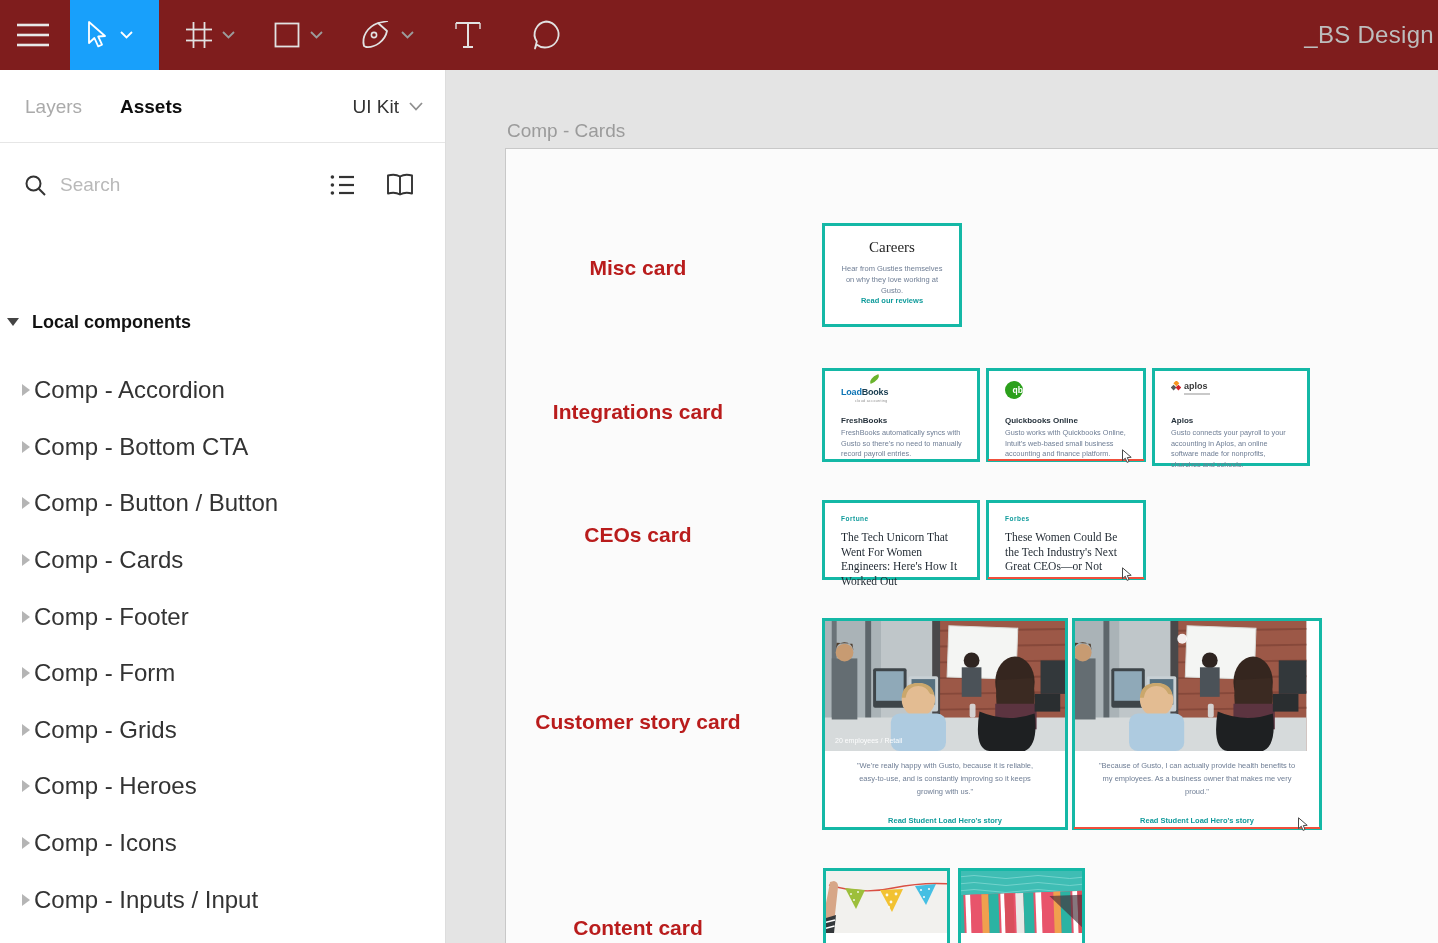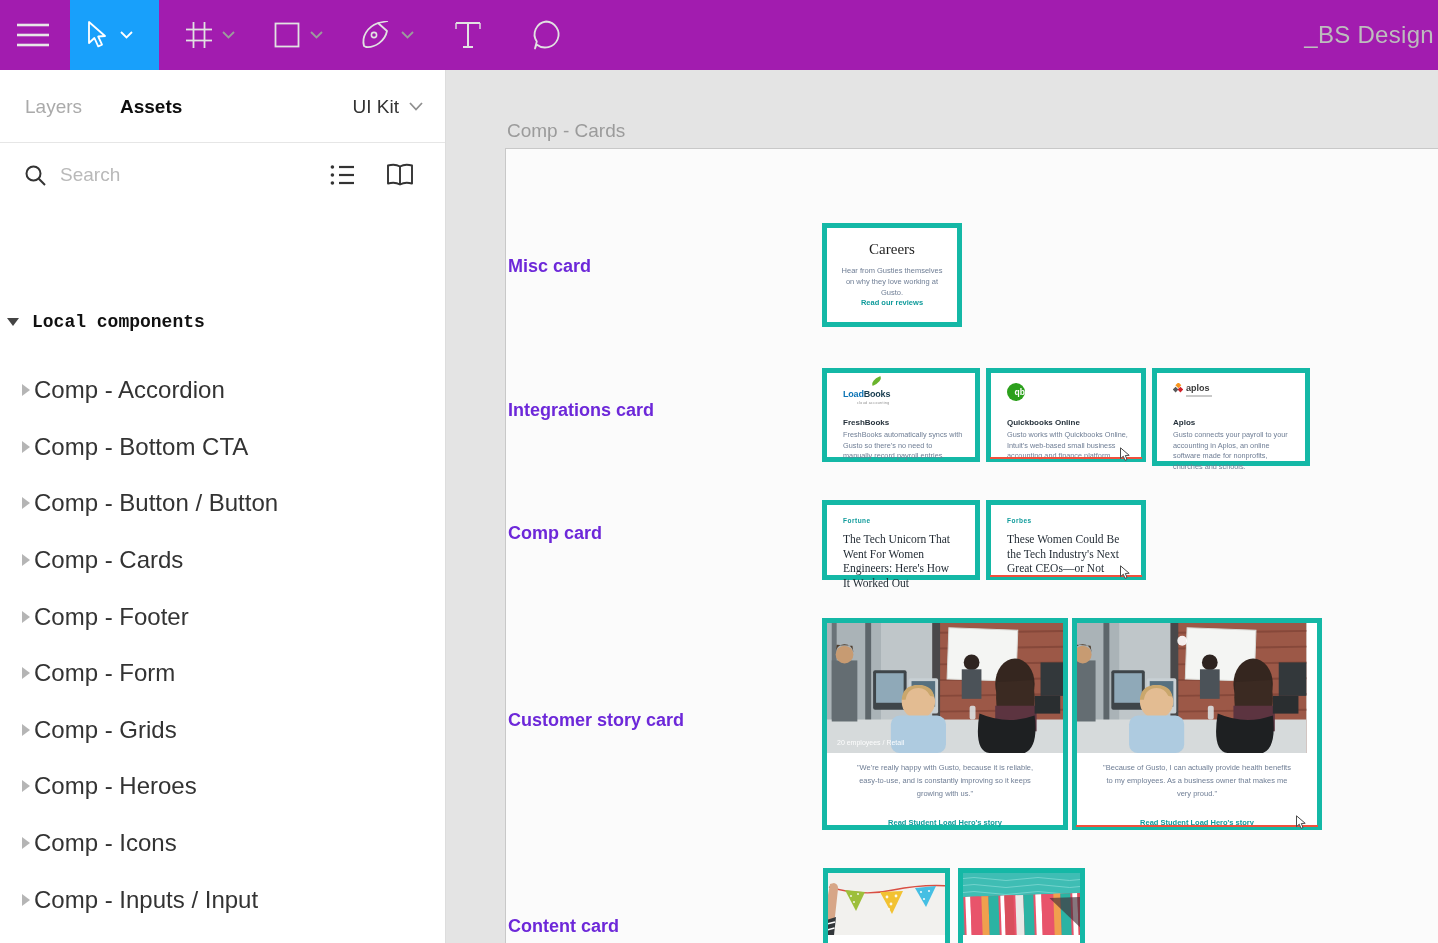--- a/index.html
+++ b/index.html
@@ -1,21 +1,21 @@
 <!DOCTYPE html>
 <html><head>
 <meta charset="utf-8">
 <style>
   * { margin:0; padding:0; box-sizing:border-box; }
   html,body { width:1438px; height:943px; }
   body { font-family:"Liberation Sans", sans-serif; }
   .app { position:relative; width:1438px; height:943px; overflow:hidden; background:#e4e4e4; }
 
   
-  .toolbar { position:absolute; left:0; top:0; width:1438px; height:70px; background:#a21caf; z-index:30;text-align:center; }
+  .toolbar { position:absolute; left:0; top:0; width:1438px; height:70px; background:#7f1d1d; z-index:30;text-align:center; }
   .tbtn { position:absolute; top:0; height:70px; display:flex; align-items:center; justify-content:center; cursor:pointer; }
   .tbtn svg { display:block; }
   .btn-menu { left:0; width:66px; }
   .btn-move { left:70px; width:89px; background:#18a0fb; }
   .btn-move .chev { position:absolute; left:50px; top:31px; }
   .btn-move .arrow-wrap { position:absolute; left:15px; top:20px; }
   .btn-frame { left:172px; width:76px; }
   .btn-rect  { left:260px; width:76px; }
   .btn-pen   { left:348px; width:78px; }
   .btn-text  { left:440px; width:56px; }
@@ -24,41 +24,41 @@
   .toolbar-title { position:absolute; right:4px; top:0; height:70px; display:flex; align-items:center;
     color:#bdbdbd; font-size:24px; letter-spacing:.3px; white-space:nowrap; }
 
   
   .sidebar { position:absolute; left:0; top:70px; width:446px; height:873px; background:#fff; z-index:20; border-right:1px solid #ddd; }
   .panel-tabs { position:absolute; left:0; top:0; width:100%; height:73px; border-bottom:1px solid #e6e6e6; }
   .ptab { position:absolute; top:0; height:73px; display:flex; align-items:center; font-size:19px; cursor:pointer; }
   .tab-layers { left:25px; color:#aaa; }
   .tab-assets { left:120px; color:#0d0d0d; font-weight:700; }
   .kit-switch { position:absolute; right:22px; top:0; height:73px; display:flex; align-items:center; gap:10px; color:#333; font-size:19px; cursor:pointer; }
-  .search-row { position:absolute; left:0; top:68px; width:100%; height:74px; }
+  .search-row { position:absolute; left:0; top:78px; width:100%; height:74px; }
   .search-icon { position:absolute; left:24px; top:26px; }
   .search-input { position:absolute; left:60px; top:18px; width:250px; height:38px; border:none; outline:none; font-size:19px; color:#333; background:transparent; font-family:"Liberation Sans",sans-serif; }
   .search-input::placeholder { color:#b9b9b9; }
   .icon-btn { position:absolute; top:22px; width:32px; height:30px; display:flex; align-items:center; justify-content:center; cursor:pointer; }
   .btn-listview { left:326px; }
   .btn-library { left:384px; }
-  .section-head { position:absolute; left:0; top:238px; width:100%; height:28px; display:flex; align-items:center; cursor:pointer;font-family:Liberation Mono, monospace; }
+  .section-head { position:absolute; left:0; top:238px; width:100%; height:28px; display:flex; align-items:center; cursor:pointer; }
   .tri-down { width:0; height:0; border-left:6px solid transparent; border-right:6px solid transparent; border-top:8px solid #444; margin-left:7px; }
   .section-head span.lbl { margin-left:13px; font-size:18px; font-weight:700; color:#111; }
   .components { position:absolute; left:0; top:292px; width:100%; }
   .comp-item { height:56.6px; display:flex; align-items:center; padding-left:22px; cursor:pointer; }
   .tri-right { width:0; height:0; border-top:6px solid transparent; border-bottom:6px solid transparent; border-left:8px solid #b5b5b5; }
   .comp-item span.lbl { margin-left:4px; font-size:24px; color:#333; }
 
   
   .canvas { position:absolute; left:446px; top:70px; width:992px; height:873px; background:#e4e4e4; overflow:hidden; }
   .frame-label { position:absolute; left:61px; top:50px; font-size:19px; color:#9b9b9b; cursor:default; }
   .frame { position:absolute; left:59px; top:78px; width:941px; height:1120px; background:#fbfbfb; border:1px solid #c8c8c8; }
-  .row-label { position:absolute; right:670px; width:260px; text-align:left; font-size:18px; font-weight:700; color:#6d28d9; }
-  .card { position:absolute; background:#fff; border:5px solid #14b8a6; }
+  .row-label { position:absolute; right:670px; width:260px; text-align:center; font-size:21px; font-weight:700; color:#b91c1c; }
+  .card { position:absolute; background:#fff; border:3px solid #14b8a6; }
   .hover-line { position:absolute; left:-1px; right:-1px; bottom:-2px; height:2px; background:#f0503c; }
   .cursor { position:absolute; right:9px; bottom:-9px; z-index:6; }
 
   
   .misc-title { margin-top:13px; text-align:center; font-family:"Liberation Serif",serif; font-size:15px; color:#1f1f1f; }
   .misc-body { margin:7px 12px 0; text-align:center; font-size:7.5px; line-height:11px; color:#6f7e95; }
   .misc-link { position:absolute; left:0; right:0; top:70px; text-align:center; font-size:7.5px; }
   .teal { color:#0f9b9b; font-weight:700; }
 
   
@@ -340,21 +340,21 @@
           <rect x="0.6" y="4.6" width="4" height="4" transform="rotate(45 2.6 6.6)" fill="#58595b"></rect>
           <rect x="5.4" y="4.6" width="4" height="4" transform="rotate(45 7.4 6.6)" fill="#d2222a"></rect>
         </svg>
         <span class="ap-word">aplos</span>
       </div>
       <span class="ap-tagline"></span>
       <div class="int-title">Aplos</div>
       <div class="int-body">Gusto connects your payroll to your accounting in Aplos, an online software made for nonprofits, churches and schools.</div>
     </div>
 
-    <div class="row-label" style="top:453px">Comp card</div>
+    <div class="row-label" style="top:453px">CEOs card</div>
     <div class="card press-card" style="left:376px; top:430px; width:158px; height:80px">
       <div class="press-src">Fortune</div>
       <div class="press-head">The Tech Unicorn That Went For Women Engineers: Here's How It Worked Out</div>
     </div>
     <div class="card press-card" style="left:540px; top:430px; width:160px; height:80px">
       <div class="press-src">Forbes</div>
       <div class="press-head">These Women Could Be the Tech Industry's Next Great CEOs—or Not</div>
       <div class="hover-line"></div>
       <span class="cursor">
         <svg width="13" height="15" viewBox="0 0 13 15">

